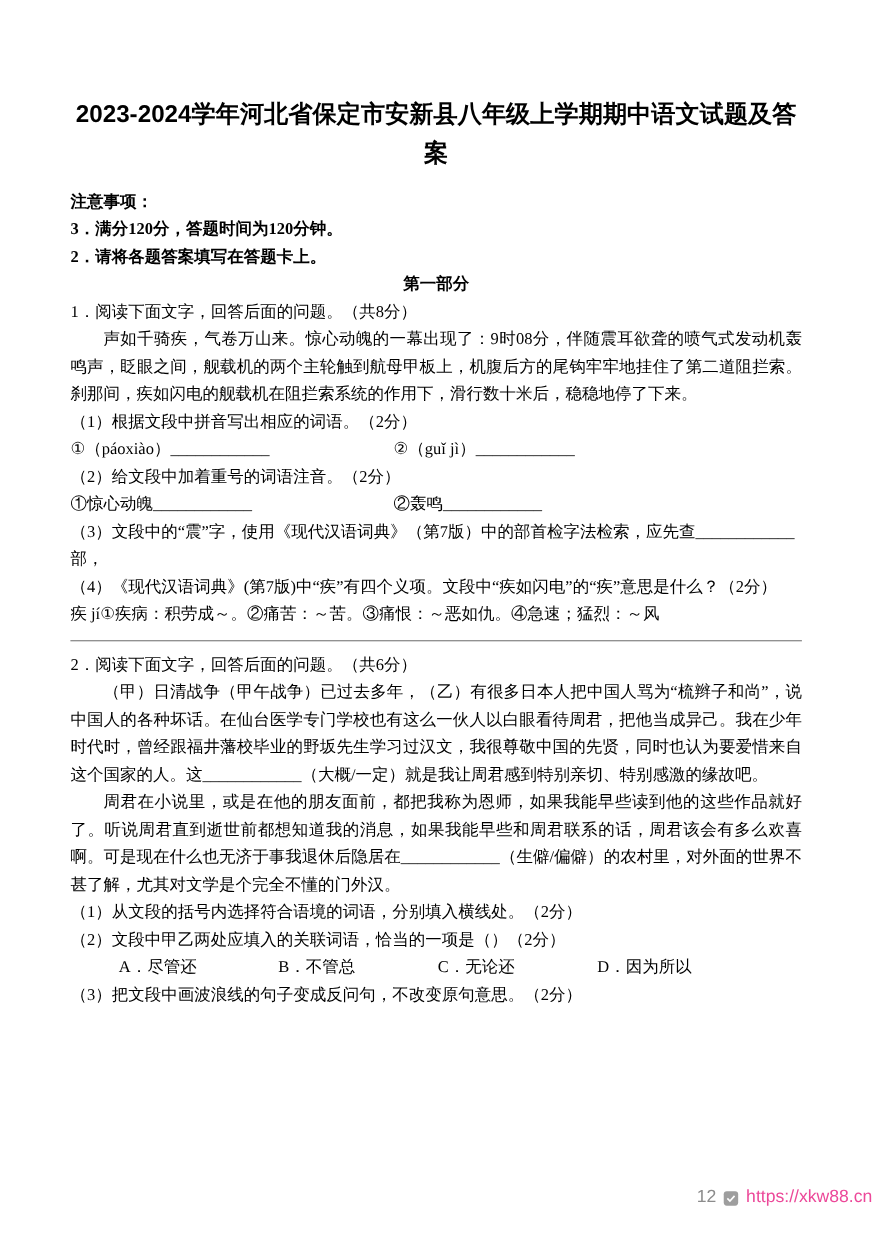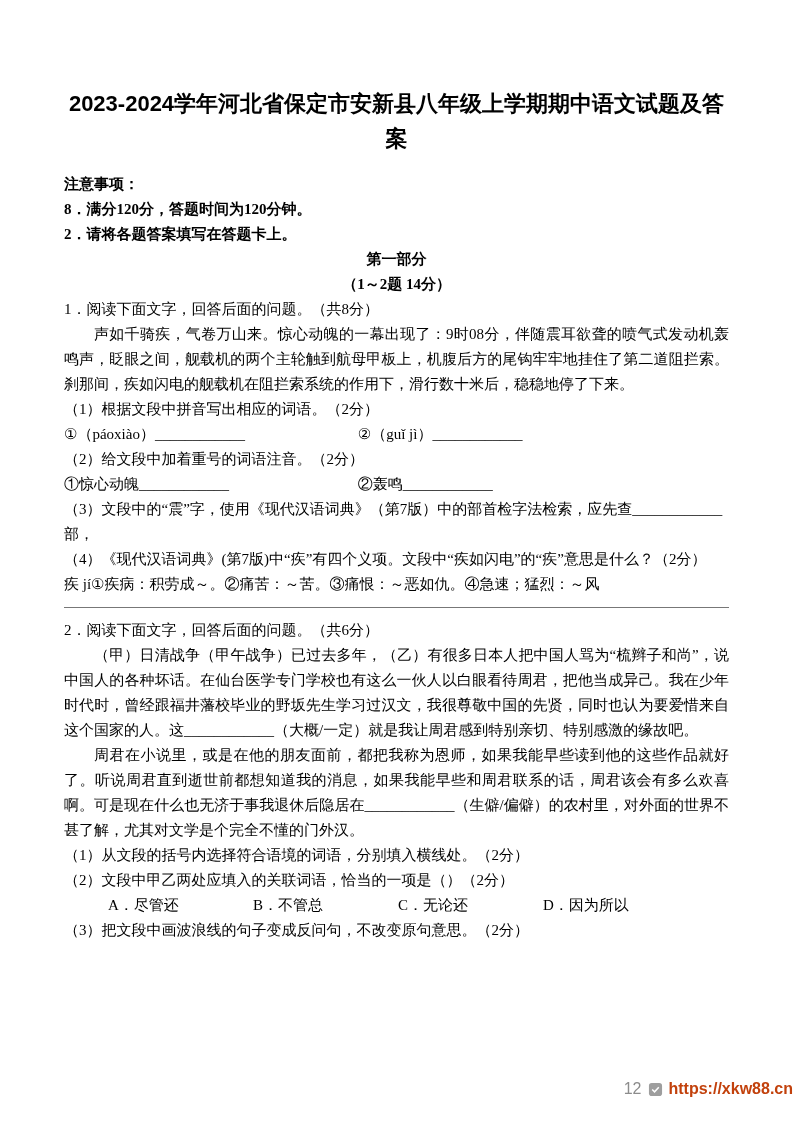--- a/index.html
+++ b/index.html
@@ -47,38 +47,37 @@
     bottom: 24px;
     display: flex;
     justify-content: flex-end;
     align-items: center;
     gap: 6px;
     color: #8c8c8c;
     font-size: 16px;
     font-family: "Liberation Sans", "DejaVu Sans", sans-serif;
   }
   .footer .site-icon { display: inline-flex; align-items: center; }
-  .footer .footer-link { color: #c2410c; text-decoration: none; cursor: pointer; font-weight: bold; }
+  .footer .footer-link { color: #ec4899; text-decoration: none; cursor: pointer; }
 </style>
 </head>
 <body>
 
 <div class="page">
 
   <div class="title">
     <div class="tline">2023-2024学年河北省保定市安新县八年级上学期期中语文试题及答</div>
     <div class="tline">案</div>
   </div>
 
   <div class="line bold">注意事项：</div>
-  <div class="line bold">8．满分120分，答题时间为120分钟。</div>
+  <div class="line bold">3．满分120分，答题时间为120分钟。</div>
   <div class="line bold">2．请将各题答案填写在答题卡上。</div>
 
   <div class="line center-bold">第一部分</div>
-  <div class="line center-bold">（1～2题 14分）</div>
 
   <div class="line">1．阅读下面文字，回答后面的问题。（共8分）</div>
   <p class="para">声如千骑疾，气卷万山来。惊心动魄的一幕出现了：9时08分，伴随震耳欲聋的喷气式发动机轰鸣声，眨眼之间，舰载机的两个主轮触到航母甲板上，机腹后方的尾钩牢牢地挂住了第二道阻拦索。刹那间，疾如闪电的舰载机在阻拦索系统的作用下，滑行数十米后，稳稳地停了下来。</p>
 
   <div class="line">（1）根据文段中拼音写出相应的词语。（2分）</div>
   <div class="line cols">
     <span class="col-left">①（páoxiào）____________</span>
     <span>②（guǐ jì）____________</span>
   </div>
 

